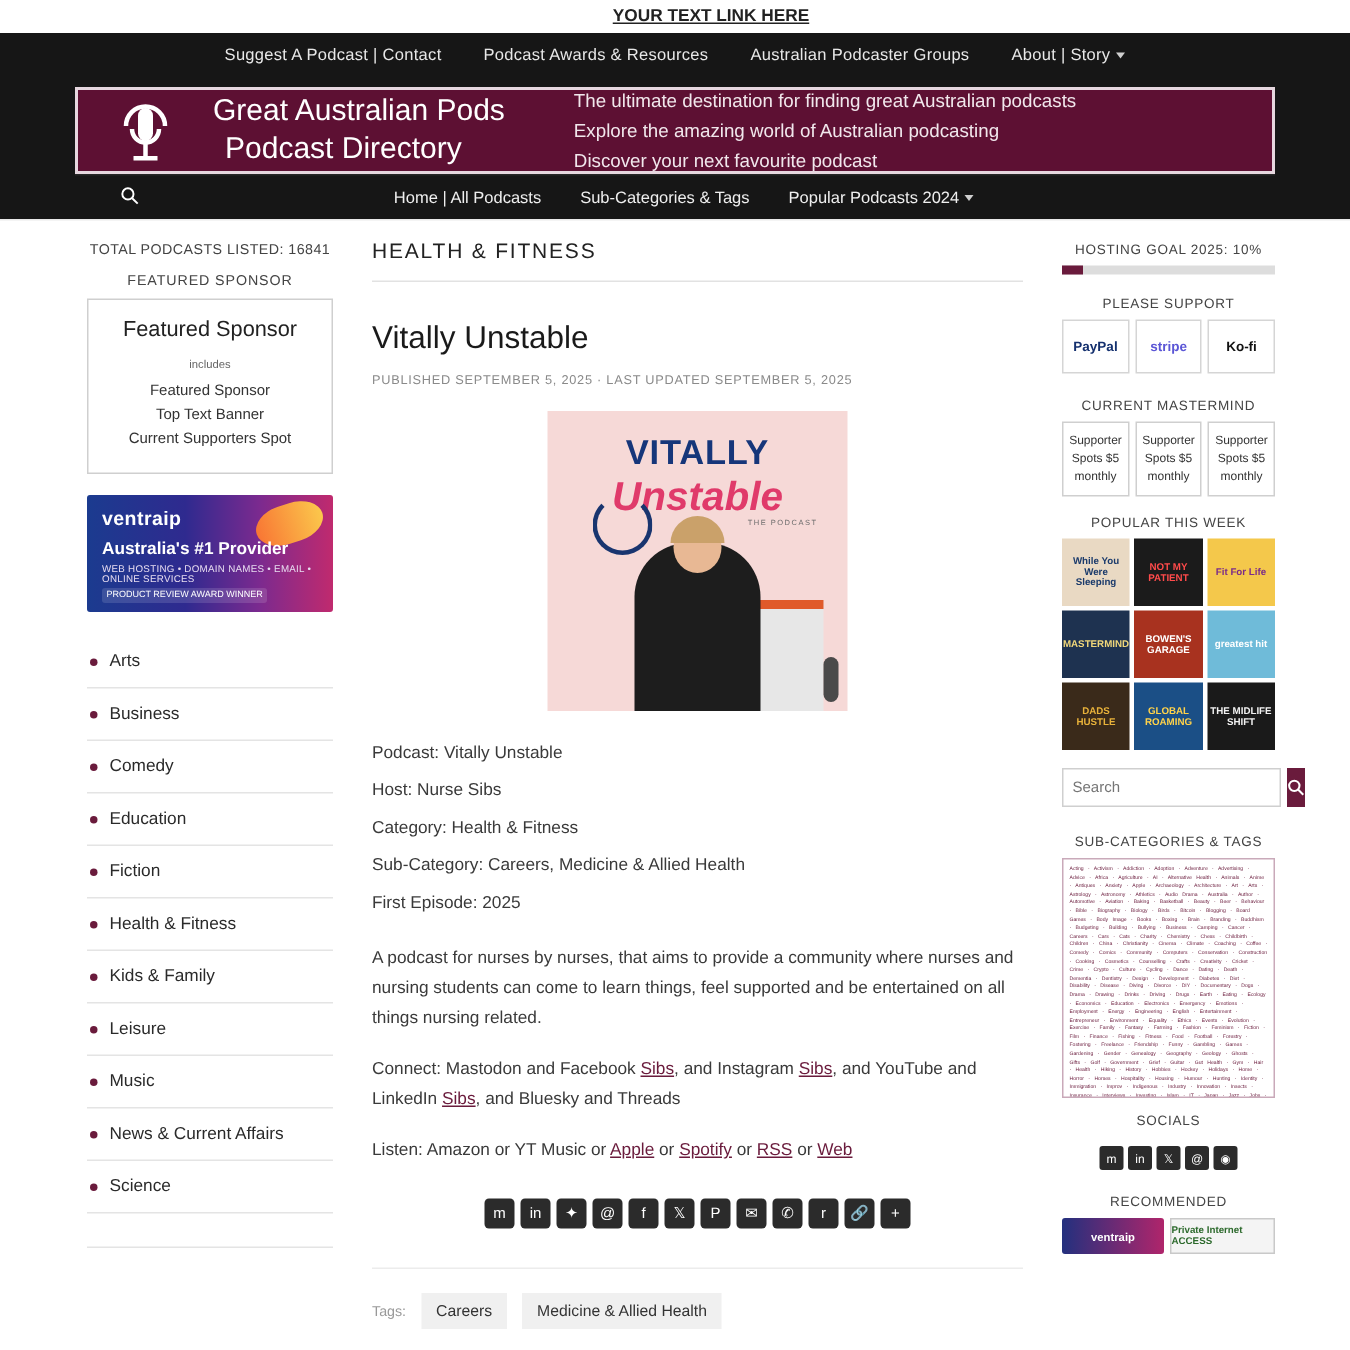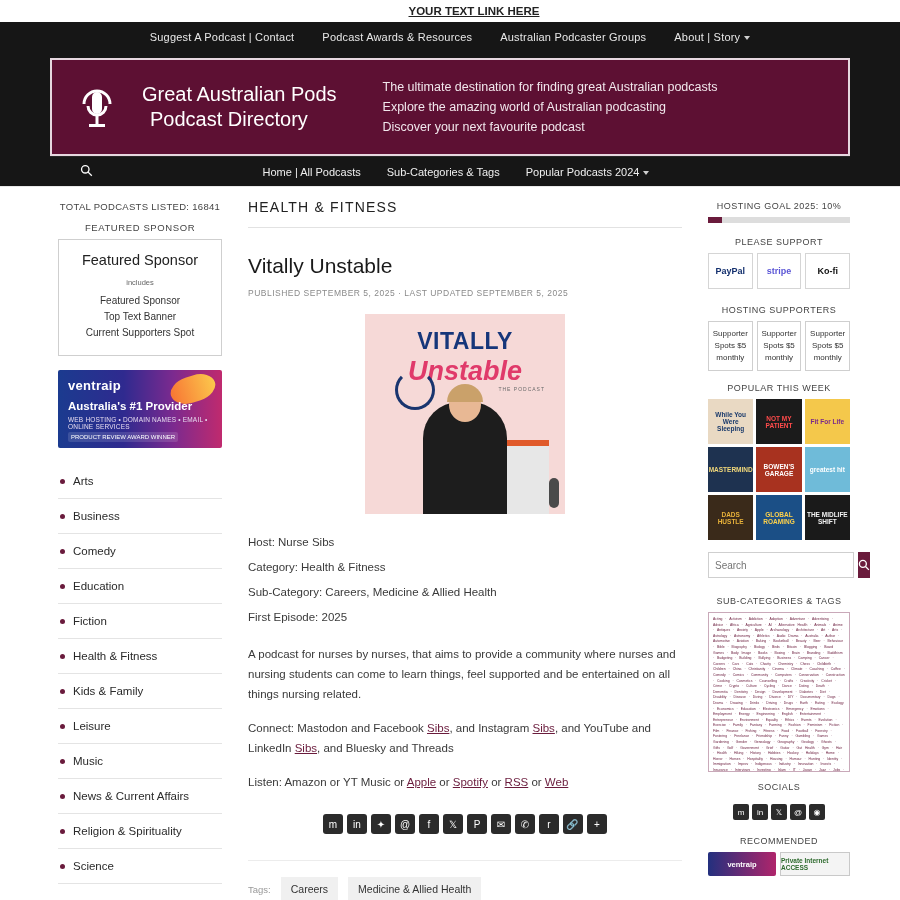--- a/index.html
+++ b/index.html
@@ -26,21 +26,21 @@
     gap:28px;
   }
   .topnav .item {
     color:#e8e8e8; font-size:11px; letter-spacing:.2px;
   }
   .caret { display:inline-block; margin-left:4px; border-left:3.5px solid transparent; border-right:3.5px solid transparent; border-top:4px solid #cfcfcf; vertical-align:middle;}
 
   
   .mast-wrap { background:#161616; padding:6px 50px 0 50px; }
   .masthead {
-    background:#5d1033; border:2px solid #e6d7df; height:98px;
+    background:#5d1033; border:2px solid #e6d7df; height:58px;
     display:flex; align-items:center; padding:0 18px; gap:18px;
   }
   .logo-circle { width:54px; height:54px; flex:0 0 54px; position:relative; }
   .site-title { color:#fff; }
   .site-title .l1 { font-size:20px; line-height:24px; }
   .site-title .l2 { font-size:20px; line-height:26px; padding-left:8px;}
   .tagline { color:#f1e7ec; font-size:12.5px; line-height:20px; margin-left:28px; }
 
   
   .subnav-wrap { background:#161616; padding:0 50px 0 50px; }
@@ -241,24 +241,20 @@
       <a class="cat-item">
           <i class="dot"></i>
           <span>Music</span>
         </a>
       <a class="cat-item">
           <i class="dot"></i>
           <span>News &amp; Current Affairs</span>
         </a>
       <a class="cat-item">
           <i class="dot"></i>
-          <span>Religion &amp; Spirituality</span>
-        </a>
-      <a class="cat-item">
-          <i class="dot"></i>
           <span>Science</span>
         </a>
       <a class="cat-item"></a>
 
     </div>
   </div>
 
   <div class="col-main">
     <div class="cat-heading">HEALTH &amp; FITNESS</div>
 
@@ -271,20 +267,21 @@
       <div class="ct3">THE PODCAST</div>
       <div class="steth"></div>
       <div class="cart"></div>
       <div class="person"></div>
       <div class="head"></div>
       <div class="hair"></div>
       <div class="mic"></div>
     </div>
 
     <div class="fields">
+      <div>Podcast: Vitally Unstable</div>
       <div>Host: Nurse Sibs</div>
       <div>Category: Health &amp; Fitness</div>
       <div>Sub-Category: Careers, Medicine &amp; Allied Health</div>
       <div>First Episode: 2025</div>
     </div>
 
     <p class="body-p">A podcast for nurses by nurses, that aims to provide a community where nurses and nursing students can come to learn things, feel supported and be entertained on all things nursing related.</p>
 
     <p class="body-p">
       <span>Connect: Mastodon and Facebook </span><a>Sibs</a><span>, and Instagram </span><a>Sibs</a><span>, and YouTube and LinkedIn </span><a>Sibs</a><span>, and Bluesky and Threads</span>
@@ -323,21 +320,21 @@
         <i style="width: 10%;"></i>
       </div>
 
     <div class="r-label">PLEASE SUPPORT</div>
     <div class="pay-row">
       <a class="pay paypal">PayPal</a>
       <a class="pay stripe">stripe</a>
       <a class="pay kofi">Ko-fi</a>
     </div>
 
-    <div class="r-label">HOSTING SUPPORTERS</div>
+    <div class="r-label">CURRENT MASTERMIND</div>
     <div class="supp-row">
       <a class="supp">Supporter Spots $5 monthly</a>
       <a class="supp">Supporter Spots $5 monthly</a>
       <a class="supp">Supporter Spots $5 monthly</a>
     </div>
 
     <div class="r-label" style="padding-top:12px;">POPULAR THIS WEEK</div>
     <div class="pop-grid">
       <a class="pop-cell" style="background:#e9d9c3;color:#1a3a6b;">While You Were Sleeping</a>
       <a class="pop-cell" style="background:#1b1b1b;color:#ff4b4b;">NOT MY PATIENT</a>

